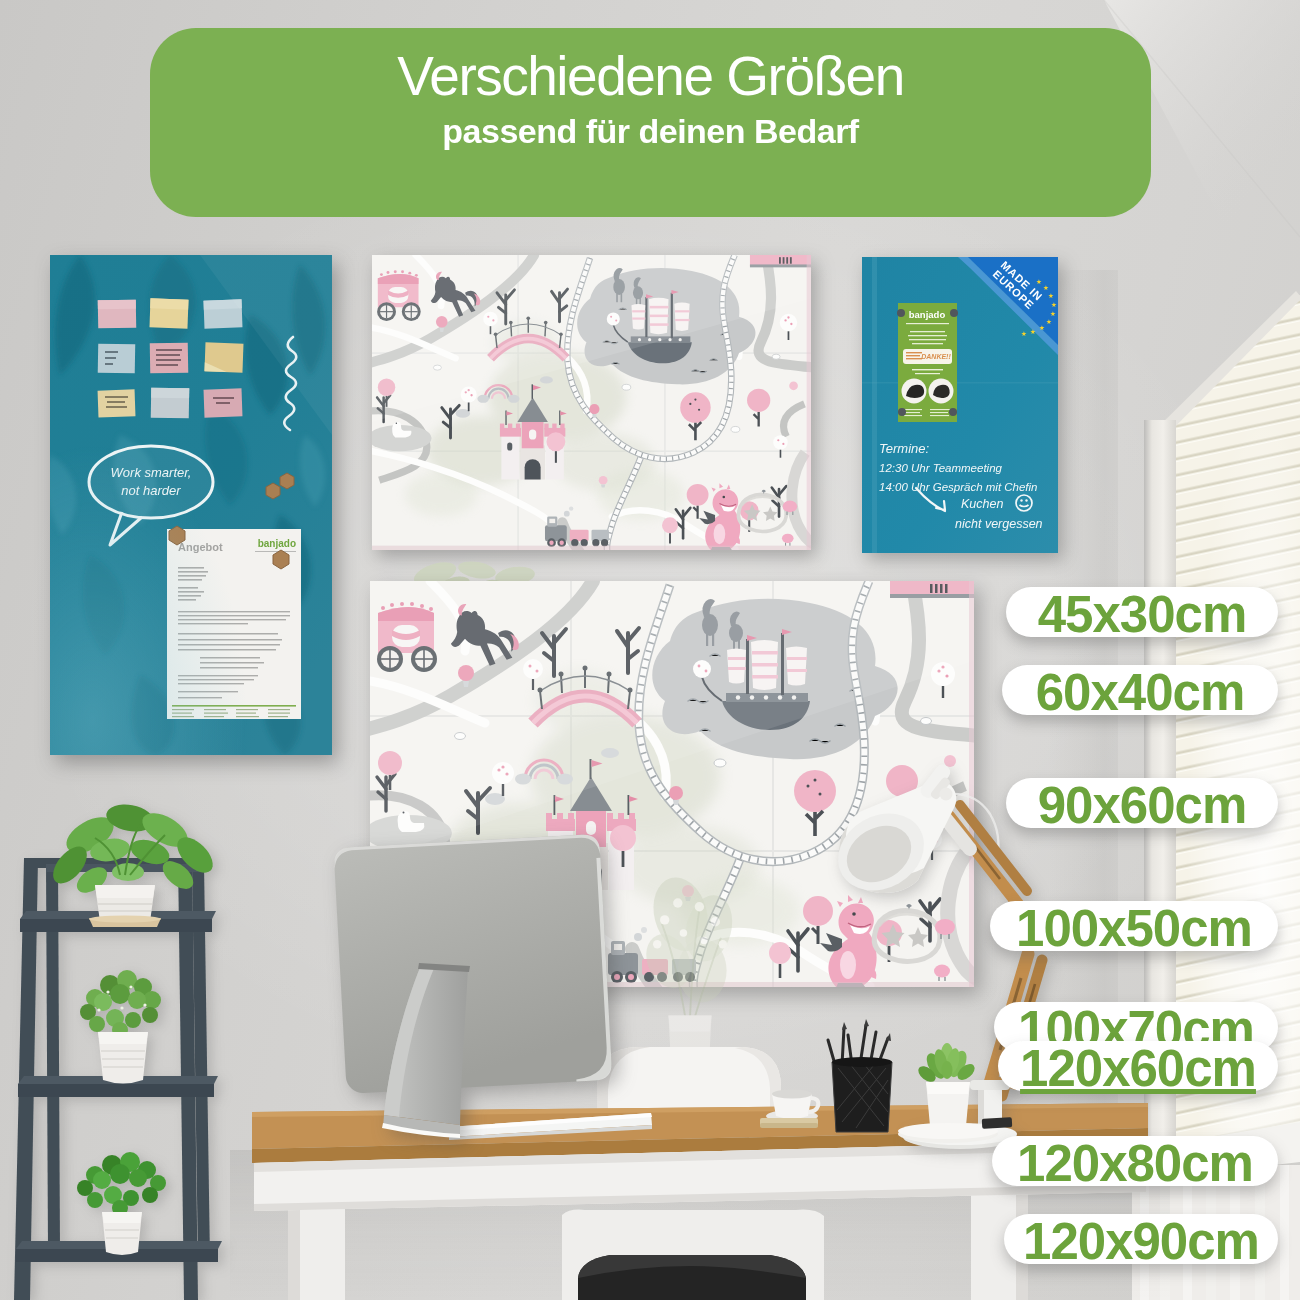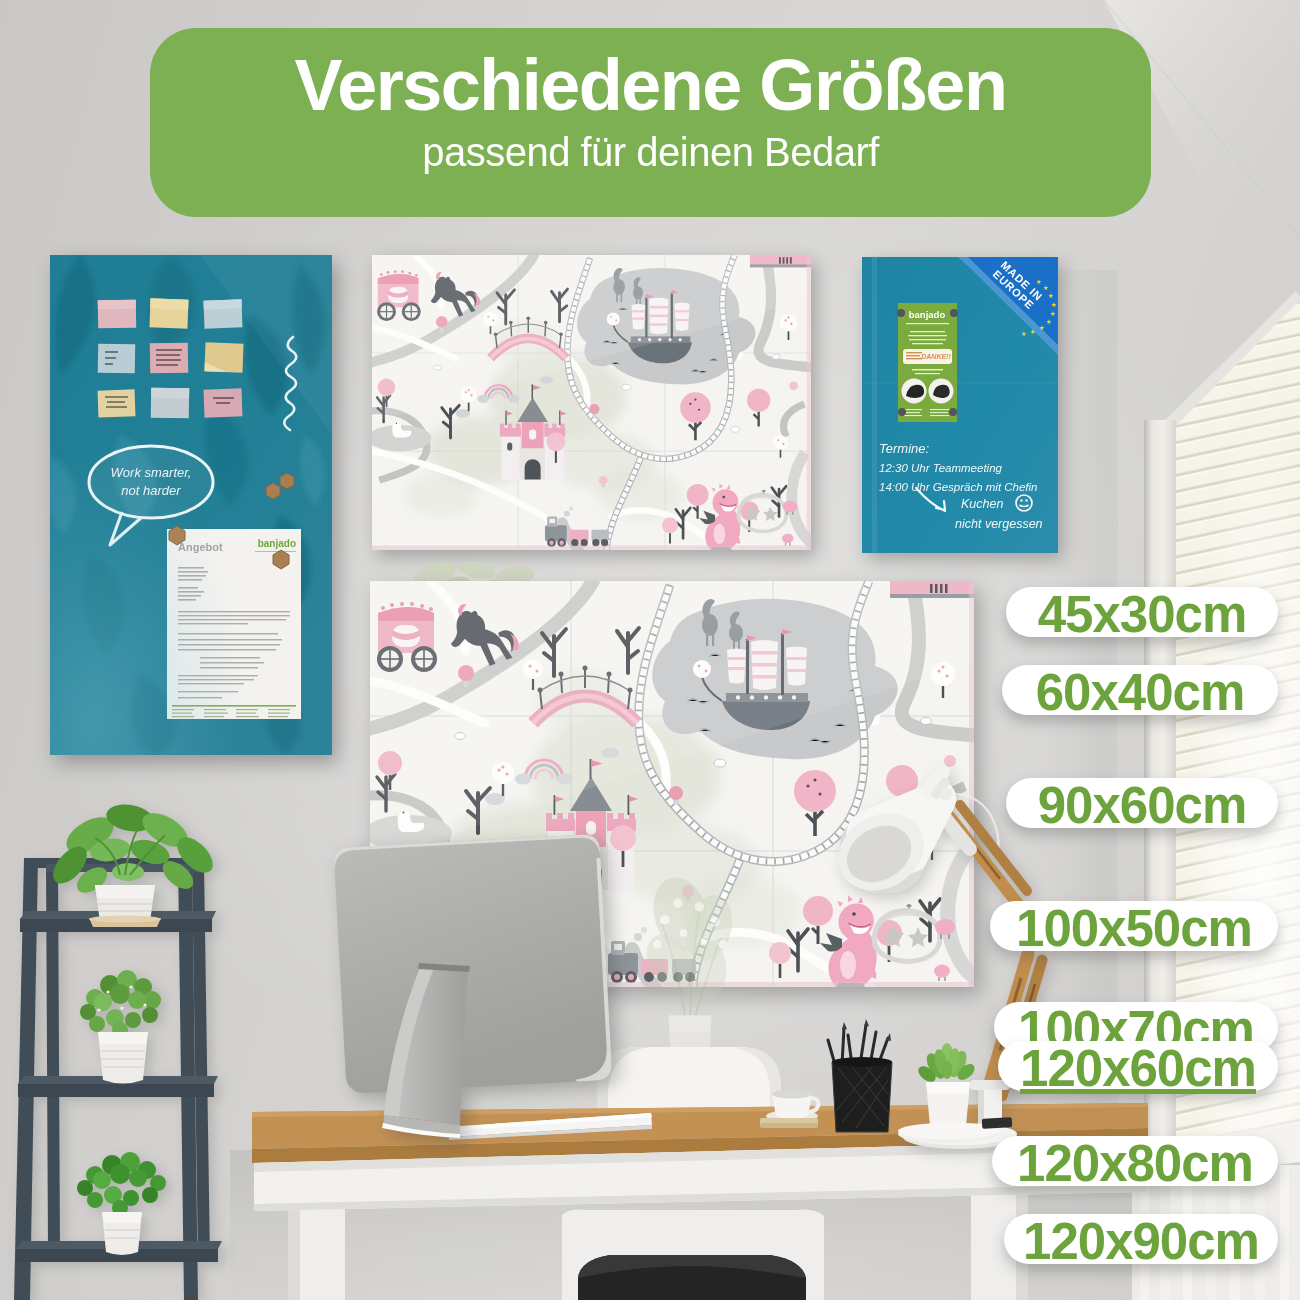--- a/index.html
+++ b/index.html
@@ -77,23 +77,23 @@
     <rect x="126" y="895" width="10" height="135" fill="#f1f0ed"></rect>
     <rect x="150" y="895" width="10" height="135" fill="#f4f3f1"></rect>
     <rect x="175" y="895" width="10" height="135" fill="#f2f1ee"></rect>
     <rect x="200" y="895" width="9" height="135" fill="#f5f4f2"></rect>
   </g>
 </svg>
 
 <div class="abs" id="banner" style="left:150px;top:28px;width:1001px;height:189px;border-radius:46px;
   background:#7cb052;text-align:center;color:#fff;">
 
-  <div style="margin-top:16px;font-size:72px;font-weight:700;letter-spacing:-1.5px;">Verschiedene Größen</div>
-
-  <div style="margin-top:4px;font-size:40px;font-weight:400;letter-spacing:-0.5px;">passend für deinen Bedarf</div>
+  <div style="margin-top:16px;font-size:55px;font-weight:400;letter-spacing:-1.5px;">Verschiedene Größen</div>
+
+  <div style="margin-top:4px;font-size:34px;font-weight:700;letter-spacing:-0.5px;">passend für deinen Bedarf</div>
 </div>
 
 <svg class="abs" id="board-teal-left" style="left:50px;top:255px;filter:drop-shadow(6px 8px 10px rgba(80,80,80,0.45));" width="282" height="500" viewBox="0 0 282 500">
   <defs>
     <linearGradient id="tealbg" x1="0" y1="0" x2="0.7" y2="1">
       <stop offset="0" stop-color="#1f7e95"></stop>
       <stop offset="0.55" stop-color="#217f96"></stop>
       <stop offset="1" stop-color="#2c8399"></stop>
     </linearGradient>
   </defs>

